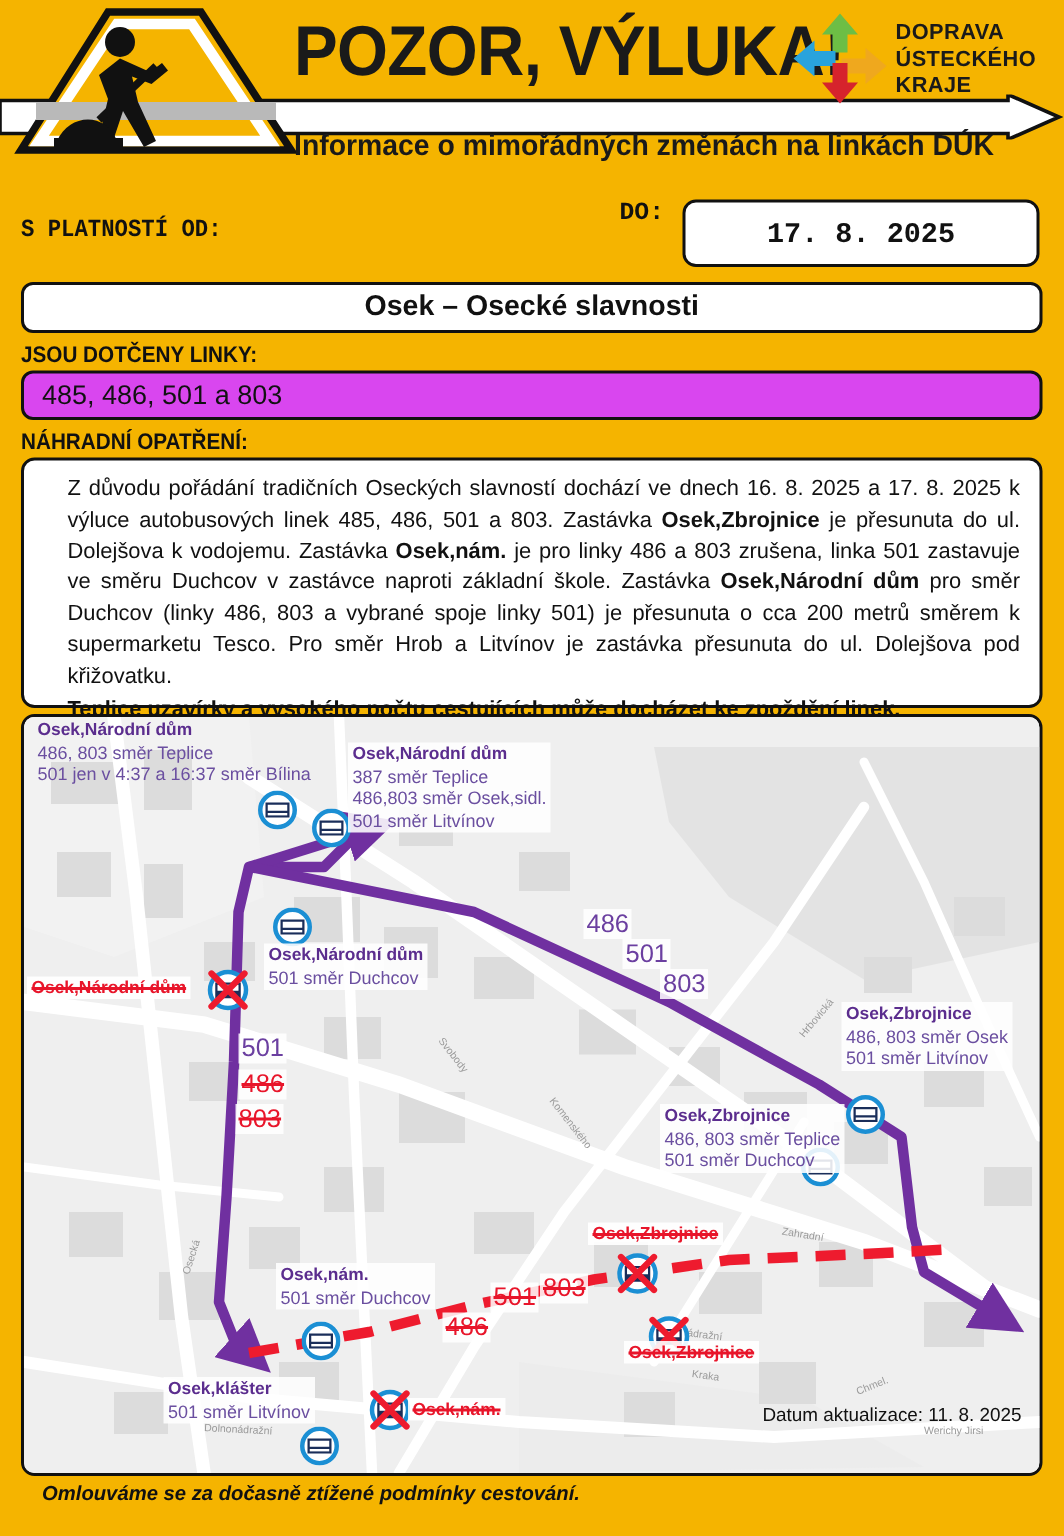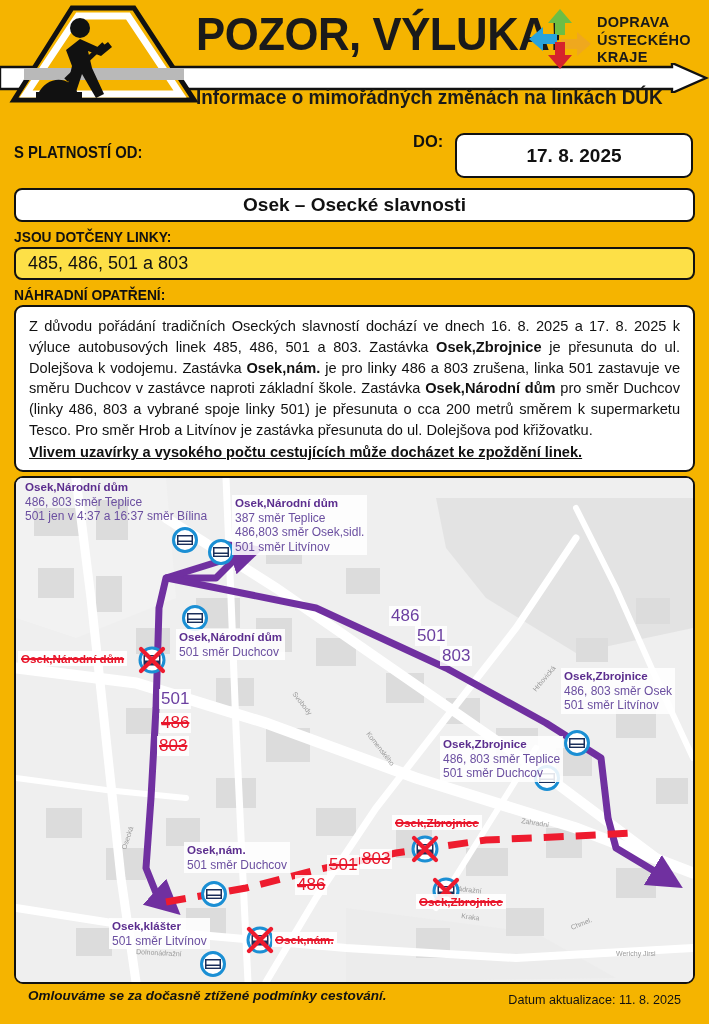--- a/index.html
+++ b/index.html
@@ -29,21 +29,21 @@
   }
   .worker-sign { position: absolute; left: 8px; top: 2px; }
   .duk-logo { position: absolute; left: 528px; top: 8px; }
   .duk-text {
     position: absolute; left: 597px; top: 14px;
     font-size: 14.5px; font-weight: bold; color: #1a1a1a;
     line-height: 17.5px; letter-spacing: 0.3px;
   }
 
   
-  .valid-row { position: absolute; left: 0; top: 130px; width: 681px; height: 50px; }
+  .valid-row { position: absolute; left: 0; top: 130px; width: 681px; height: 50px; font-family: Liberation Mono, monospace; }
   .lbl-od {
     position: absolute; left: 14px; top: 13px;
     font-size: 16.5px; font-weight: bold; color: #111;
     transform: scaleX(0.9); transform-origin: left top;
   }
   .lbl-do {
     position: absolute; left: 413px; top: 2px;
     font-size: 16.5px; font-weight: bold; color: #111;
   }
   .date-box {
@@ -63,35 +63,35 @@
   }
 
   
   .section-label {
     position: absolute; font-size: 15px; font-weight: bold; color: #111;
     transform: scaleX(0.92); transform-origin: left top;
   }
   #lbl-lines { left: 14px; top: 228px; }
   .lines-box {
     position: absolute; left: 14px; top: 247px; width: 681px; height: 33px;
-    background: #fde047; border: 2px solid #111; border-radius: 8px;
+    background: #d946ef; border: 2px solid #111; border-radius: 8px;
     display: flex; align-items: center; padding-left: 12px;
     font-size: 18px; color: #111;
   }
   #lbl-measures { left: 14px; top: 286px; }
 
   
   .body-box {
     position: absolute; left: 14px; top: 305px; width: 681px; height: 167px;
     background: #fff; border: 2px solid #111; border-radius: 9px;
     padding: 9px 13px 0 13px;
   }
   .body-par {
     font-size: 14.6px; line-height: 20.8px; color: #111;
-    text-align: justify; text-justify: inter-word;
+    text-align: justify; text-justify: inter-word; margin-left: 16px;
   }
   .body-par b { font-weight: bold; }
   .body-emph { font-weight: bold; text-decoration: underline; display: block; margin-top: 1px; }
 
   
   .map-box {
     position: absolute; left: 14px; top: 476px; width: 681px; height: 508px;
     background: #ffffff; border: 2px solid #111; border-radius: 9px; overflow: hidden;
   }
   .map-inner { position: absolute; inset: 0; }
@@ -123,21 +123,21 @@
   
   .busstop { position: absolute; width: 26px; height: 26px; }
   .xmark { position: absolute; width: 28px; height: 28px; }
 
   
   .footer-apology {
     position: absolute; left: 28px; top: 988px;
     font-size: 13.5px; font-weight: bold; font-style: italic; color: #111;
   }
   .footer-date {
-    position: absolute; right: 28px; top: 993px;
+    position: absolute; right: 28px; top: 936px;
     font-size: 12.6px; color: #111;
   }
 </style>
 </head>
 <body>
 
 <div class="page">
 
   <div class="header">
 
@@ -180,21 +180,21 @@
   </div>
 
   <div class="title-box">Osek – Osecké slavnosti</div>
 
   <div class="section-label" id="lbl-lines">JSOU DOTČENY LINKY:</div>
   <div class="lines-box">485, 486, 501 a 803</div>
 
   <div class="section-label" id="lbl-measures">NÁHRADNÍ OPATŘENÍ:</div>
   <div class="body-box">
     <div class="body-par">Z důvodu pořádání tradičních Oseckých slavností dochází ve dnech 16. 8. 2025 a 17. 8. 2025 k výluce autobusových linek 485, 486, 501 a 803. Zastávka <b>Osek,Zbrojnice</b> je přesunuta do ul. Dolejšova k vodojemu. Zastávka <b>Osek,nám.</b> je pro linky 486 a 803 zrušena, linka 501 zastavuje ve směru Duchcov v zastávce naproti základní škole. Zastávka <b>Osek,Národní dům</b> pro směr Duchcov (linky 486, 803 a vybrané spoje linky 501) je přesunuta o cca 200 metrů směrem k supermarketu Tesco. Pro směr Hrob a Litvínov je zastávka přesunuta do ul. Dolejšova pod křižovatku.</div>
-    <div class="body-par body-emph">Vlivem uzavírky a vysokého počtu cestujících může docházet ke zpoždění linek.</div>
+    <div class="body-par body-emph">Teplice uzavírky a vysokého počtu cestujících může docházet ke zpoždění linek.</div>
   </div>
 
   <div class="map-box">
     <div class="map-inner">
 
       <svg class="map-canvas" width="677" height="504" viewBox="0 0 677 504">
         <rect width="677" height="504" fill="#EFEFEF"></rect>
 
         <path d="M420,20 L677,20 L677,150 L560,175 L470,120 L430,70 Z" fill="#E3E3E3"></path>
         <path d="M0,0 L150,0 L160,120 L60,160 L0,140 Z" fill="#F2F2F2"></path>

